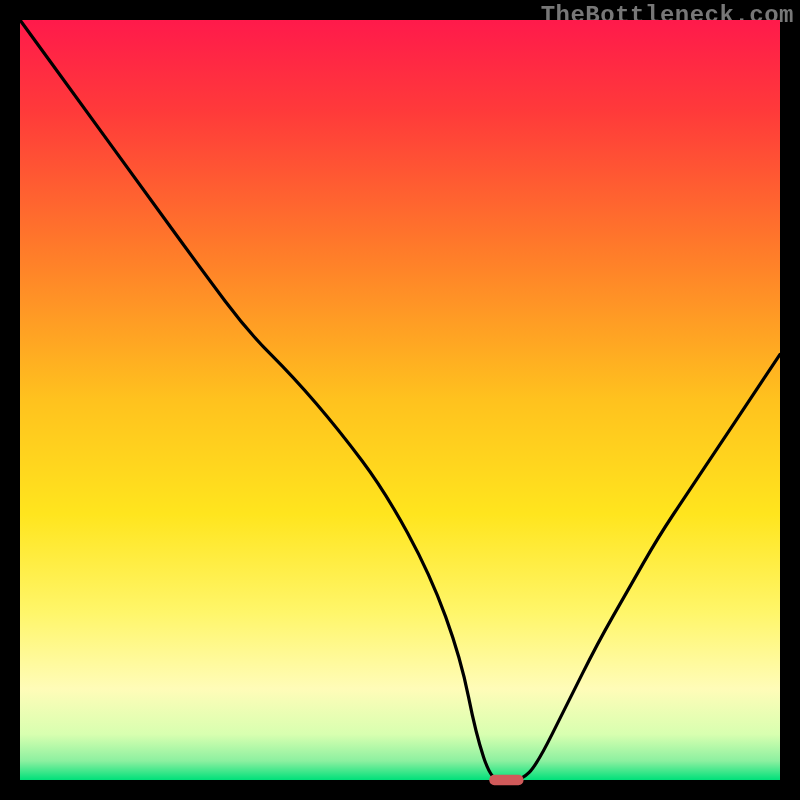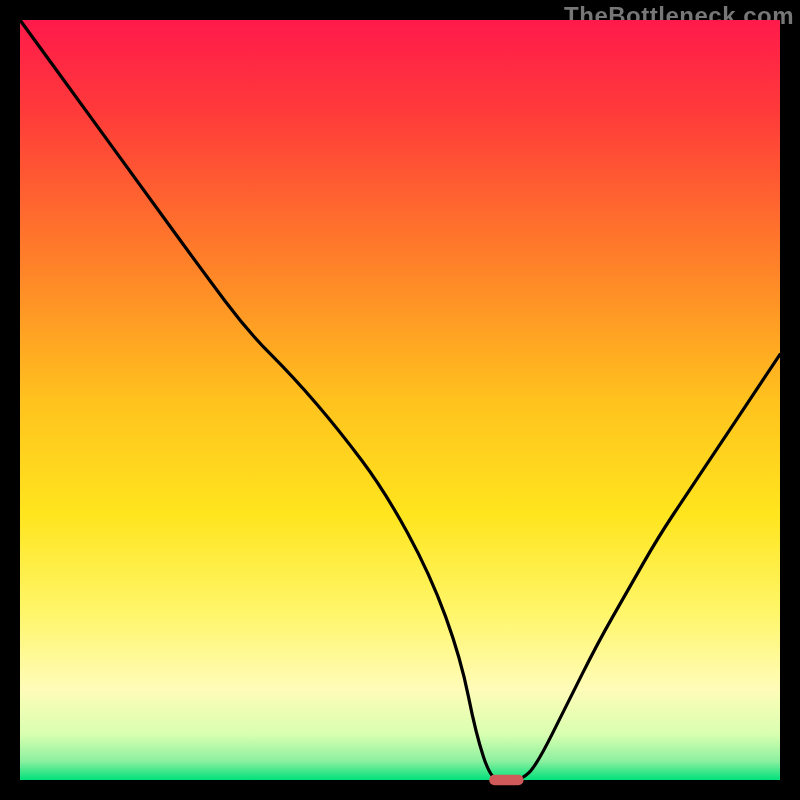--- a/index.html
+++ b/index.html
@@ -21,21 +21,21 @@
     left: 20px;
     top: 20px;
     width: 760px;
     height: 760px;
     overflow: visible;
   }
   .watermark {
     position: absolute;
     top: 2px;
     right: 6px;
-    font-family: Liberation Sans, sans-serif;
+    font-family: Liberation Mono, monospace;
     font-size: 24px;
     font-weight: 600;
     color: #777;
     letter-spacing: 0.5px;
     user-select: none;
   }
 </style>
 </head>
 <body>
 

